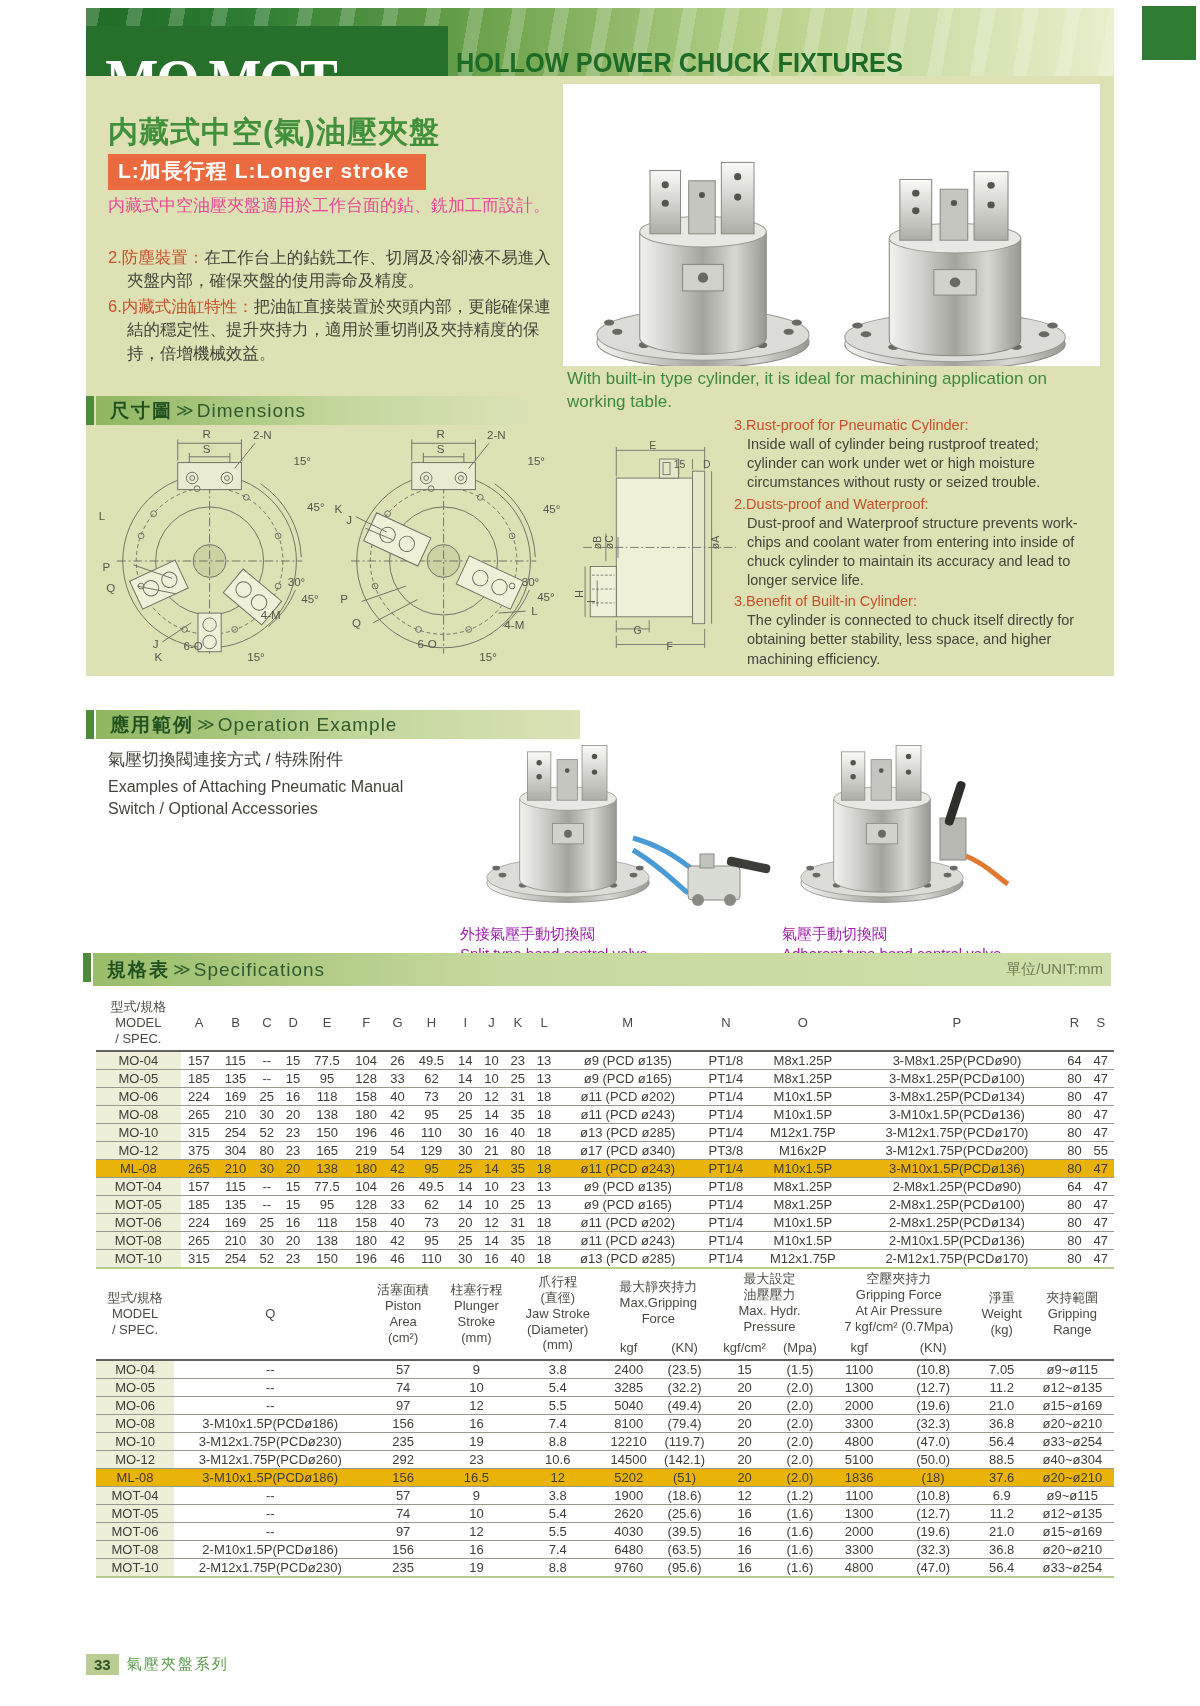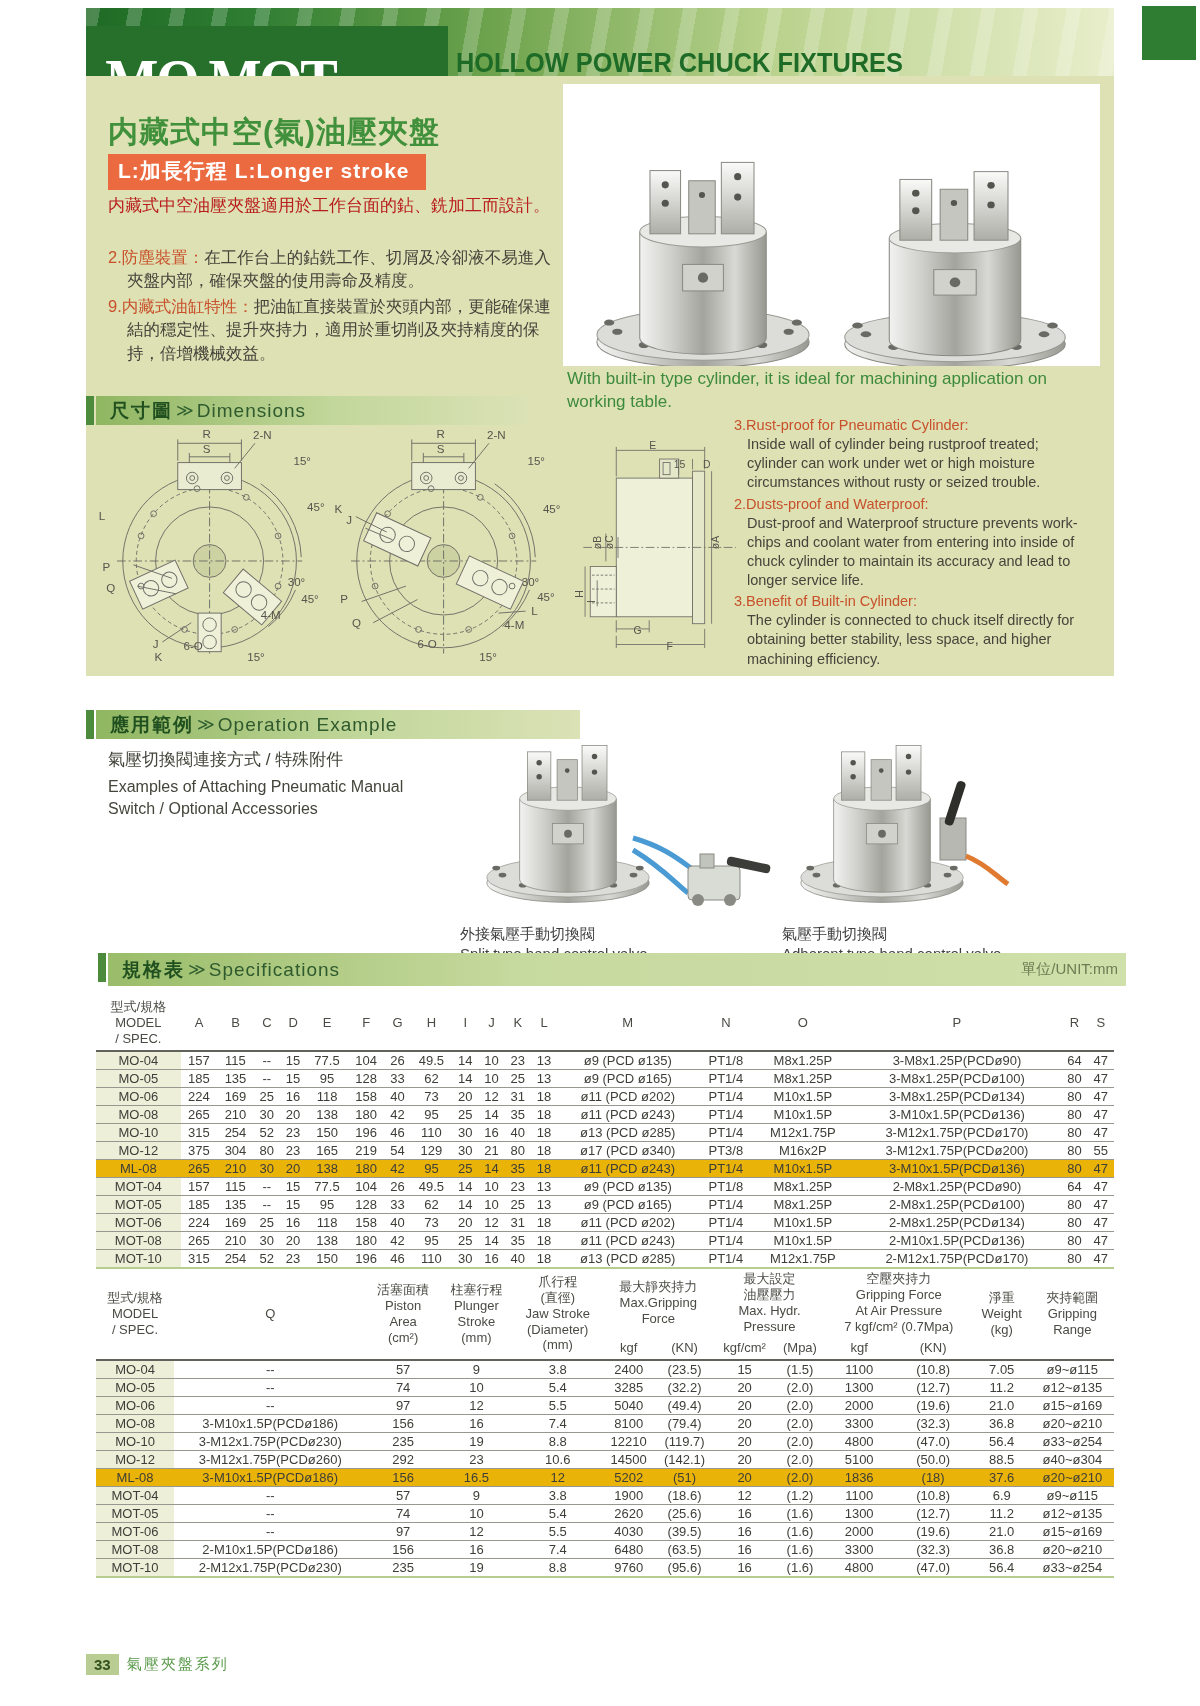--- a/index.html
+++ b/index.html
@@ -19,56 +19,56 @@
     font-size:64px;line-height:.92;letter-spacing:-3px;transform:scaleX(.88);transform-origin:left bottom;padding-left:22px;}
   .banner-sub{position:absolute;left:456px;top:48px;color:#1d6b26;font-weight:bold;font-size:27px;
     letter-spacing:0;transform:scaleX(.94);transform-origin:left;white-space:nowrap;}
 
   
   .beige{position:absolute;left:86px;top:76px;width:1028px;height:600px;background:#dde1b3;}
   .photo-box{position:absolute;left:563px;top:84px;width:537px;height:282px;background:#ffffff;}
   .zh-title{position:absolute;left:108px;top:112px;font-size:30px;font-weight:bold;color:#40903c;letter-spacing:1px;}
   .stroke-badge{position:absolute;left:108px;top:154px;background:#ec6a3f;color:#ffffff;
     font-size:21px;font-weight:bold;padding:3px 16px 5px 10px;letter-spacing:1px;}
-  .intro-zh{position:absolute;left:108px;top:194px;width:445px;font-size:17px;line-height:1.45;color:#b91c1c;}
+  .intro-zh{position:absolute;left:108px;top:194px;width:445px;font-size:17px;line-height:1.45;color:#ec4899;}
   .zh-features{position:absolute;left:108px;top:246px;width:452px;font-size:16.5px;line-height:1.42;color:#45453c;}
   .zh-features p{margin:0 0 2px 0;padding-left:19px;text-indent:-19px;}
   .flabel{color:#c8502a;}
   .tagline{position:absolute;left:567px;top:368px;width:520px;font-size:17px;line-height:1.35;color:#3d8a3d;}
   .en-features{position:absolute;left:734px;top:416px;width:344px;font-size:14.5px;line-height:1.32;}
   .en-item{margin-bottom:2px;}
   .flabel-en{color:#c8502a;display:block;}
   .fbody-en{display:block;padding-left:13px;color:#45453c;}
 
   
   .sec-bar{position:absolute;height:29px;display:flex;align-items:center;
     background:linear-gradient(90deg,#8fb661 0%,#c2d79b 55%,#dbe2b6 100%);}
   .sec-bar .accent{position:absolute;left:-10px;top:0;width:8px;height:29px;background:#4c8a3c;}
   .bar-zh{font-weight:bold;font-size:19px;color:#20501f;margin-left:14px;letter-spacing:2px;}
   .bar-sep{font-size:17px;color:#2f5f2f;margin:0 3px;}
   .bar-en{font-size:19px;color:#2f5a2e;letter-spacing:1px;}
   .dims-bar{left:96px;top:396px;width:432px;}
   .op-bar{left:96px;top:710px;width:484px;}
-  .spec-bar{left:108px;top:953px;width:1018px;background:linear-gradient(90deg,#9abd6a 0%,#c6d99e 40%,#cfe0aa 100%);height:33px;}
+  .spec-bar{left:93px;top:953px;width:1018px;background:linear-gradient(90deg,#9abd6a 0%,#c6d99e 40%,#cfe0aa 100%);height:33px;}
   .unit-label{position:absolute;right:8px;top:7px;font-size:15px;color:#6f7b53;}
 
   
   .dia{position:absolute;}
   .dia text{font-size:12px;fill:#55554e;}
   #d1{left:96px;top:424px;width:232px;height:246px;}
   #d2{left:330px;top:424px;width:232px;height:246px;}
   #d3{left:566px;top:424px;width:182px;height:246px;}
 
   
   .op-line-zh{position:absolute;left:108px;top:748px;font-size:17px;color:#45453c;}
   .op-line-en{position:absolute;left:108px;top:776px;font-size:16px;line-height:1.35;color:#45453c;}
   .op-photo{position:absolute;}
   #op1{left:448px;top:688px;width:330px;height:238px;}
   #op2{left:772px;top:688px;width:260px;height:238px;}
-  .caption{position:absolute;font-size:15px;line-height:1.3;color:#404040;}
+  .caption{position:absolute;font-size:15px;line-height:1.3;color:#a21caf;}
   #cap1{left:460px;top:924px;}
   #cap2{left:782px;top:924px;}
 
   
   .tbl-wrap1{position:absolute;left:96px;top:996px;width:1018px;}
   .tbl-wrap2{position:absolute;left:96px;top:1268px;width:1018px;}
   .spec-table{width:100%;border-collapse:collapse;font-size:13px;color:#3e3e38;border-bottom:2px solid #b7cd90;}
   .spec-table th,.spec-table td{text-align:center;font-weight:normal;padding:1px 2px;}
   .spec-table thead{border-bottom:2px solid #62625c;}
   .spec-table thead th{white-space:pre-line;line-height:1.22;color:#4b4b45;vertical-align:middle;padding:3px 2px;}
@@ -141,21 +141,21 @@
       <use href="#chuck" transform="translate(140,160) scale(1.02)"></use>
       <use href="#chuck" transform="translate(392,166) scale(1.06,0.98)"></use>
     </svg>
   </div>
 
   <div class="zh-title">内藏式中空(氣)油壓夾盤</div>
   <div class="stroke-badge">L:加長行程  L:Longer stroke</div>
   <div class="intro-zh">内藏式中空油壓夾盤適用於工作台面的鉆、銑加工而設計。</div>
   <div class="zh-features">
     <p><span class="flabel">2.防塵裝置：</span><span>在工作台上的鉆銑工作、切屑及冷卻液不易進入夾盤内部，確保夾盤的使用壽命及精度。</span></p>
-    <p><span class="flabel">9.内藏式油缸特性：</span><span>把油缸直接裝置於夾頭内部，更能確保連結的穩定性、提升夾持力，適用於重切削及夾持精度的保持，倍增機械效益。</span></p>
+    <p><span class="flabel">6.内藏式油缸特性：</span><span>把油缸直接裝置於夾頭内部，更能確保連結的穩定性、提升夾持力，適用於重切削及夾持精度的保持，倍增機械效益。</span></p>
   </div>
 
   <div class="tagline">With built-in type cylinder, it is ideal for machining application on working table.</div>
   <div class="en-features">
     <div class="en-item">
       <span class="flabel-en">3.Rust-proof for Pneumatic Cylinder:</span>
       <span class="fbody-en">Inside wall of cylinder being rustproof treated; cylinder can work under wet or high moisture circumstances without rusty or seized trouble.</span>
     </div>
     <div class="en-item">
       <span class="flabel-en">2.Dusts-proof and Waterproof:</span>

